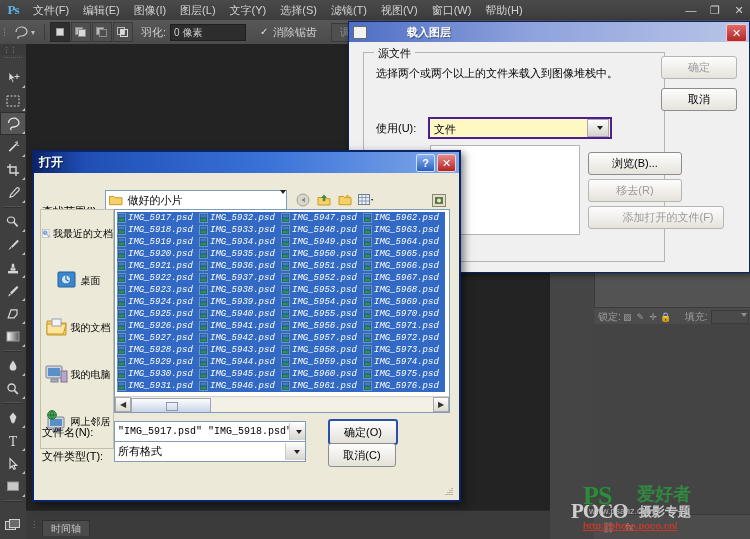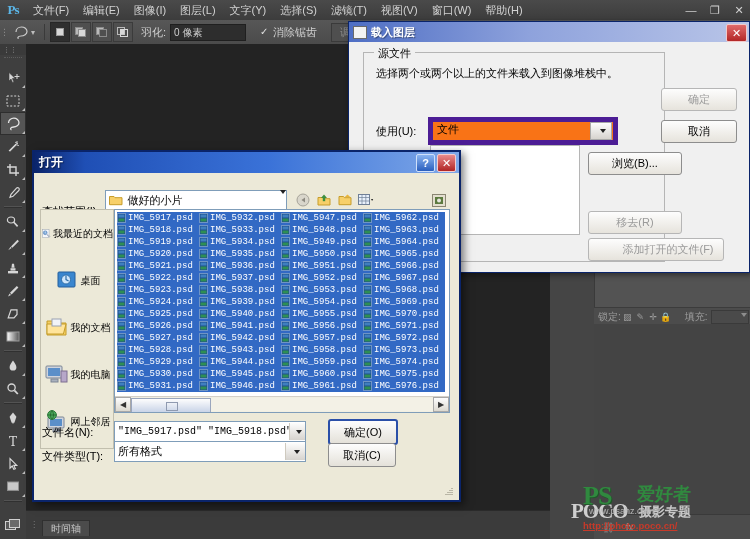--- a/index.html
+++ b/index.html
@@ -160,59 +160,59 @@
   .dlg-load{
     position:absolute;left:348px;top:21px;width:400px;height:250px;
     background:#ece9d8;border:1px solid #0a246a;
     box-shadow:2px 2px 6px rgba(0,0,0,.45);
   }
   .dl-title{
     height:20px;background:linear-gradient(90deg,#4e6ec4,#8ea2dc 45%,#b9c5e8);
     display:flex;align-items:center;padding-left:4px;
   }
   .dl-ico{width:12px;height:11px;background:#f2f2f2;border:1px solid #6a6a6a;margin-right:4px;}
-  .dl-ttl{color:#ffffff;font-size:11px;font-weight:bold;text-shadow:1px 1px 1px rgba(0,0,0,.4);}
+  .dl-ttl{color:#ffffff;font-size:11px;font-weight:bold;text-shadow:1px 1px 1px rgba(0,0,0,.4);margin-left:36px;}
   .dl-close{
     position:absolute;right:2px;top:2px;width:19px;height:16px;
     background:linear-gradient(#e06a6a,#b32727);border:1px solid #f2c9c9;border-radius:2px;
     color:#fff;font-size:11px;font-weight:bold;display:flex;align-items:center;justify-content:center;
   }
   .dl-body{position:relative;width:400px;height:230px;background:#f0f0f0;}
   .gbox{
     position:absolute;left:14px;top:10px;width:300px;height:208px;
     border:1px solid #b5b5b5;
   }
   .gbox-legend{
     position:absolute;left:10px;top:-7px;background:#f0f0f0;padding:0 4px;
     font-size:11px;color:#000;
   }
   .gb-desc{position:absolute;left:12px;top:13px;font-size:11px;color:#000;white-space:nowrap;}
   .gb-row{position:absolute;left:12px;top:64px;display:flex;align-items:center;}
   .gb-lbl{font-size:11px;color:#000;width:52px;}
   .combo{
-    width:180px;height:18px;background:#f97316;border:5px solid #4c1d95;
-    display:flex;align-items:flex-start;justify-content:space-between;
+    width:180px;height:18px;background:#fef9c3;border:2px solid #4c1d95;
+    display:flex;align-items:flex-end;justify-content:space-between;
   }
   .combo span{font-size:11px;color:#000;padding-left:4px;}
   .combo .cb-btn{
     width:16px;height:16px;margin-right:1px;background:linear-gradient(#fdfdfd,#d6d3ce);
     border:1px solid #a8a8a8;display:flex;align-items:center;justify-content:center;
   }
   .arrow-dn{width:0;height:0;border-left:3px solid transparent;border-right:3px solid transparent;border-top:4px solid #222;}
   .filelist-box{
     position:absolute;left:66px;top:92px;width:148px;height:88px;background:#fff;border:1px solid #b5b5b5;
   }
   .chk-row{position:absolute;left:12px;top:186px;display:flex;align-items:center;gap:4px;font-size:11px;color:#6d6d6d;}
   .chk-sq{width:12px;height:12px;background:#fff;border:1px solid #7f9db9;}
   .btn-xp{
     background:linear-gradient(#fdfdfd,#e6e3dc);border:1px solid #8d8d8d;border-radius:3px;
     font-size:11px;color:#000;display:flex;align-items:center;justify-content:center;
     height:21px;
   }
-  .btn-xp.dim{color:#9a9a9a;border-color:#b6b6b6;margin-top:32px;}
+  .btn-xp.dim{color:#9a9a9a;border-color:#b6b6b6;}
   .dl-rightbtns{position:absolute;right:14px;top:14px;width:74px;}
   .dl-rightbtns .btn-xp{width:74px;margin-bottom:9px;}
 
   
   .dlg-open{
     position:absolute;left:32px;top:150px;width:425px;height:348px;
     background:#ece9d8;border:2px solid #0a246a;
     box-shadow:3px 3px 8px rgba(0,0,0,.5);
   }
   .do-title{
@@ -245,21 +245,21 @@
     background:#ece9d8;border:1px solid #c2bfae;
   }
   .place{
     height:47px;display:flex;flex-direction:row;align-items:center;justify-content:center;gap:1px;
   }
   .place-lbl{font-size:10px;color:#000;white-space:nowrap;}
   .listview{
     position:absolute;left:80px;top:36px;width:334px;height:202px;
     background:#fff;border:1px solid #7f9db9;overflow:hidden;
   }
-  .lv-cols{display:flex;height:185px;padding:2px 0 0 2px;}
+  .lv-cols{display:flex;height:185px;padding:2px 0 0 2px;font-style:italic;}
   .lv-col{width:82px;}
   .lv-item{
     height:12px;display:flex;align-items:center;gap:2px;
     background:#3269c4;color:#fff;
   }
   .lv-name{font-family:"Liberation Mono","DejaVu Sans Mono",monospace;font-size:9px;white-space:nowrap;}
   .psd-ico{width:9px;height:10px;flex:none;}
   .hscroll{
     position:absolute;left:0;bottom:0;width:334px;height:15px;background:#f1efe2;
     border-top:1px solid #d4d0c8;display:flex;align-items:center;

